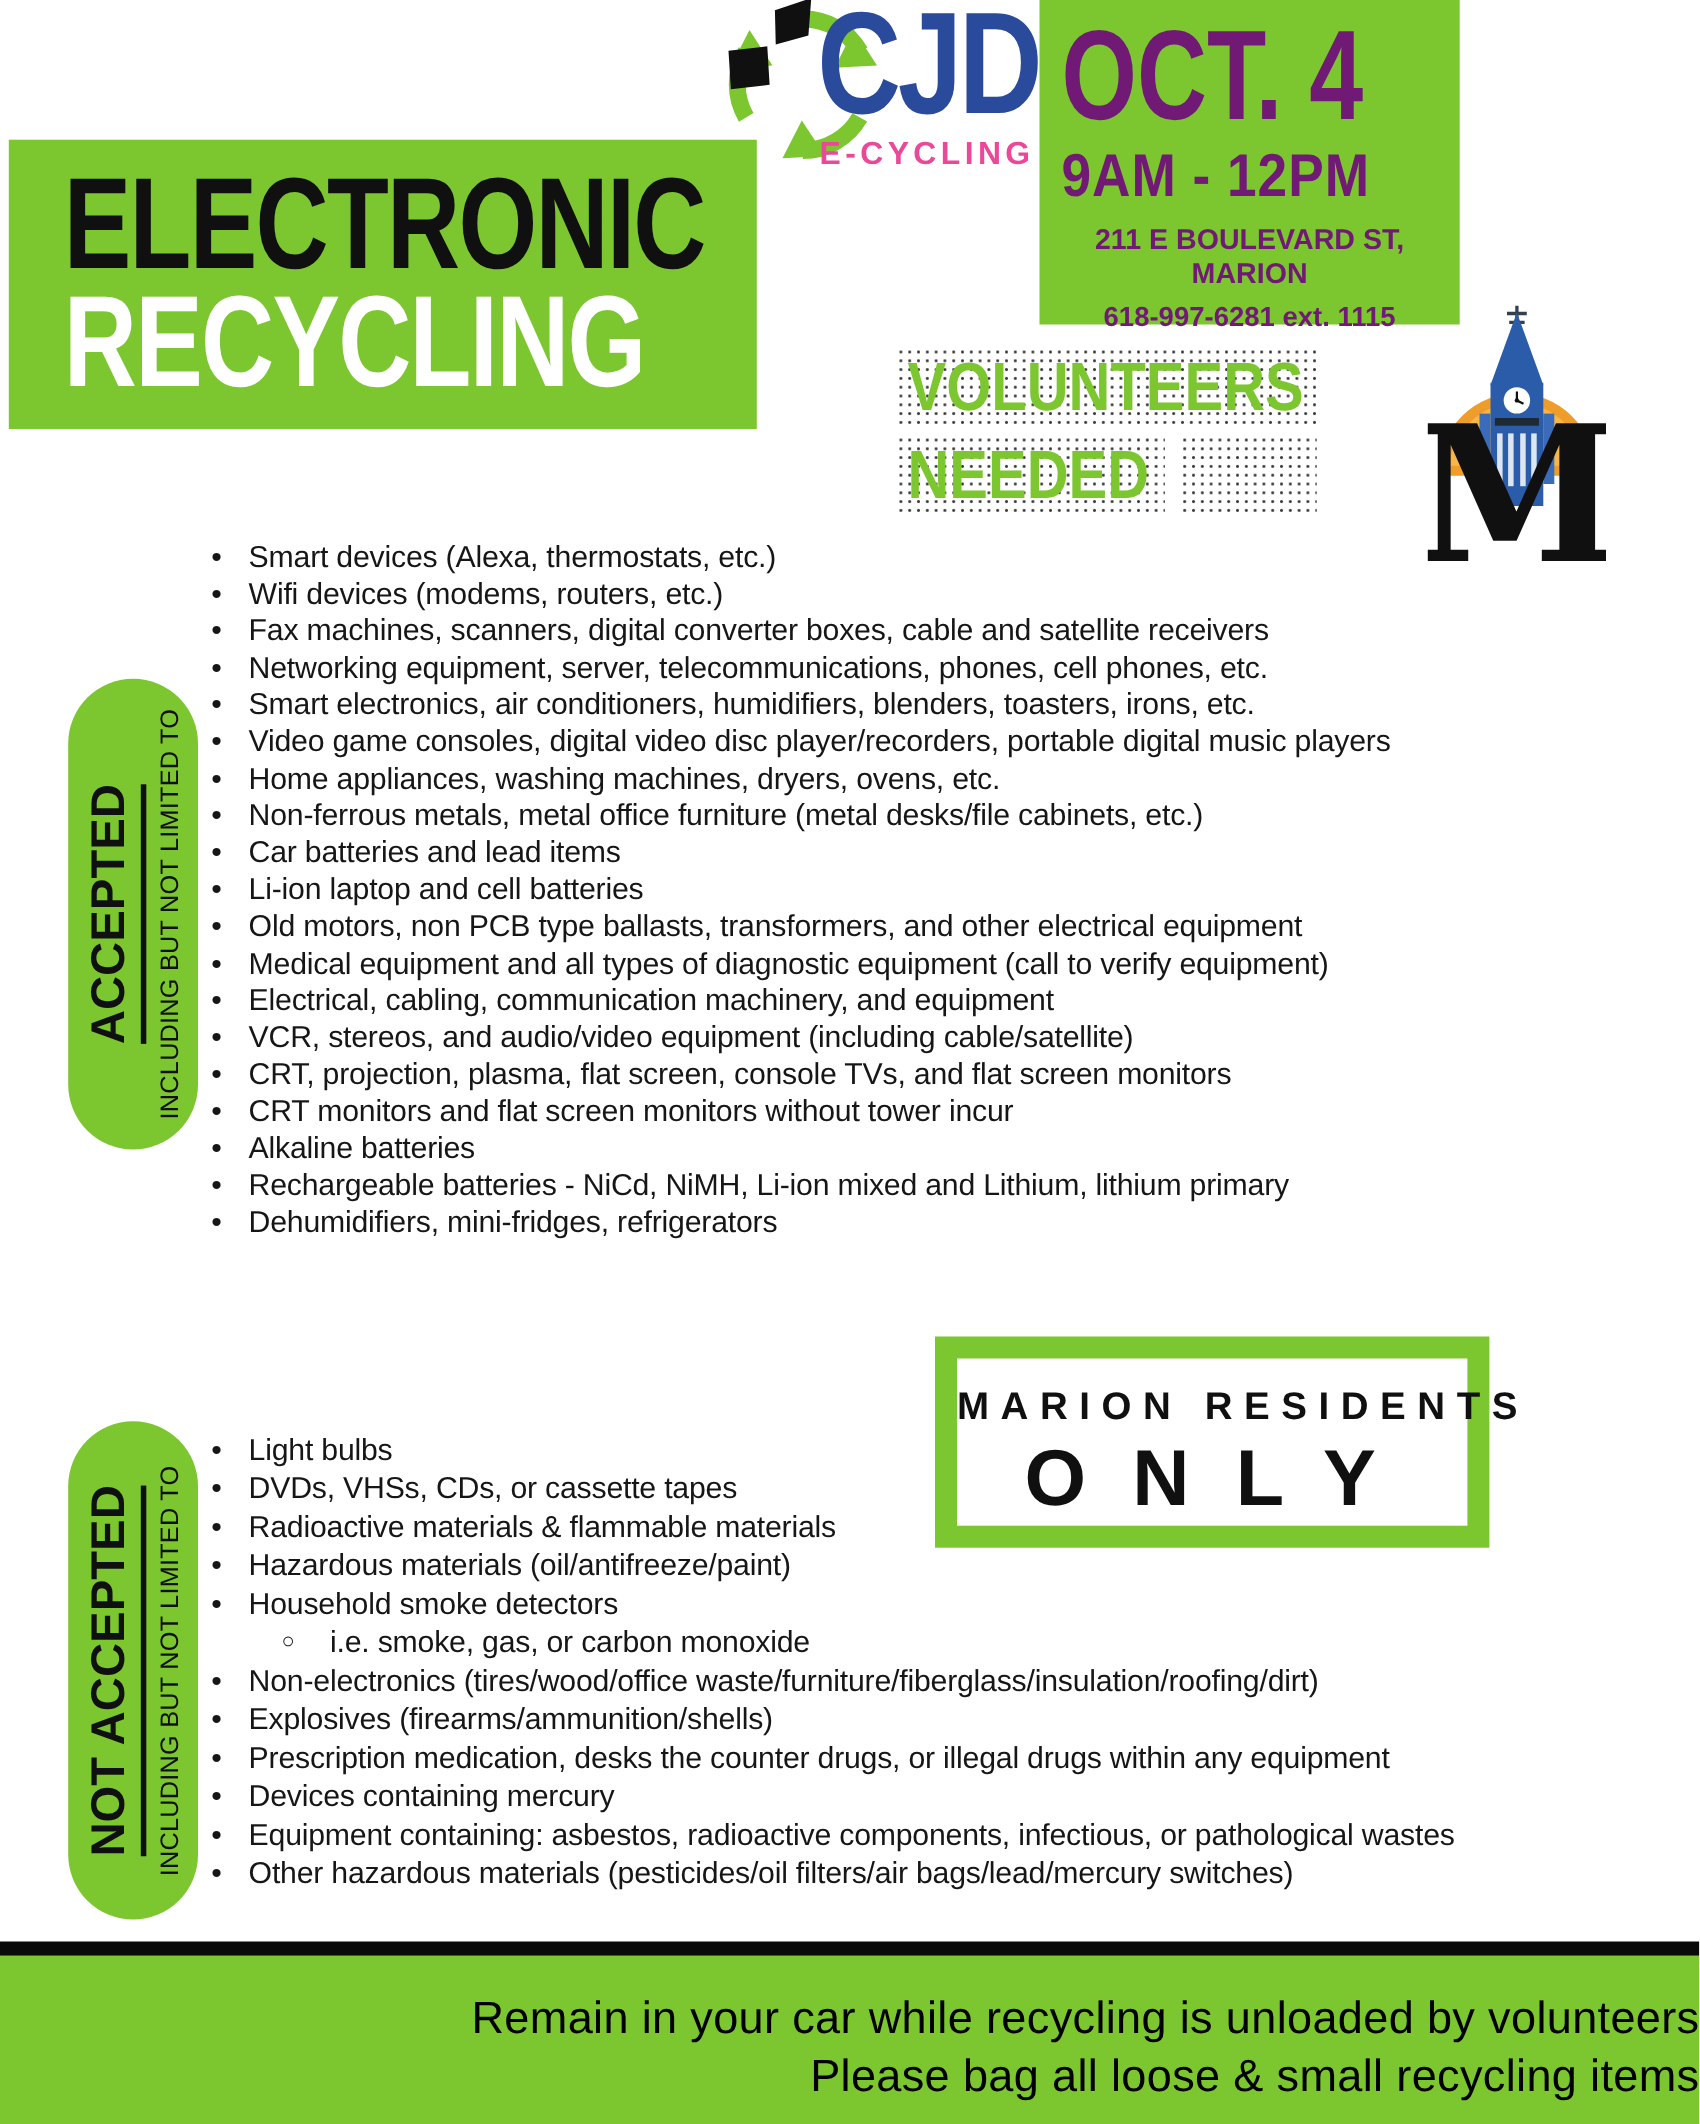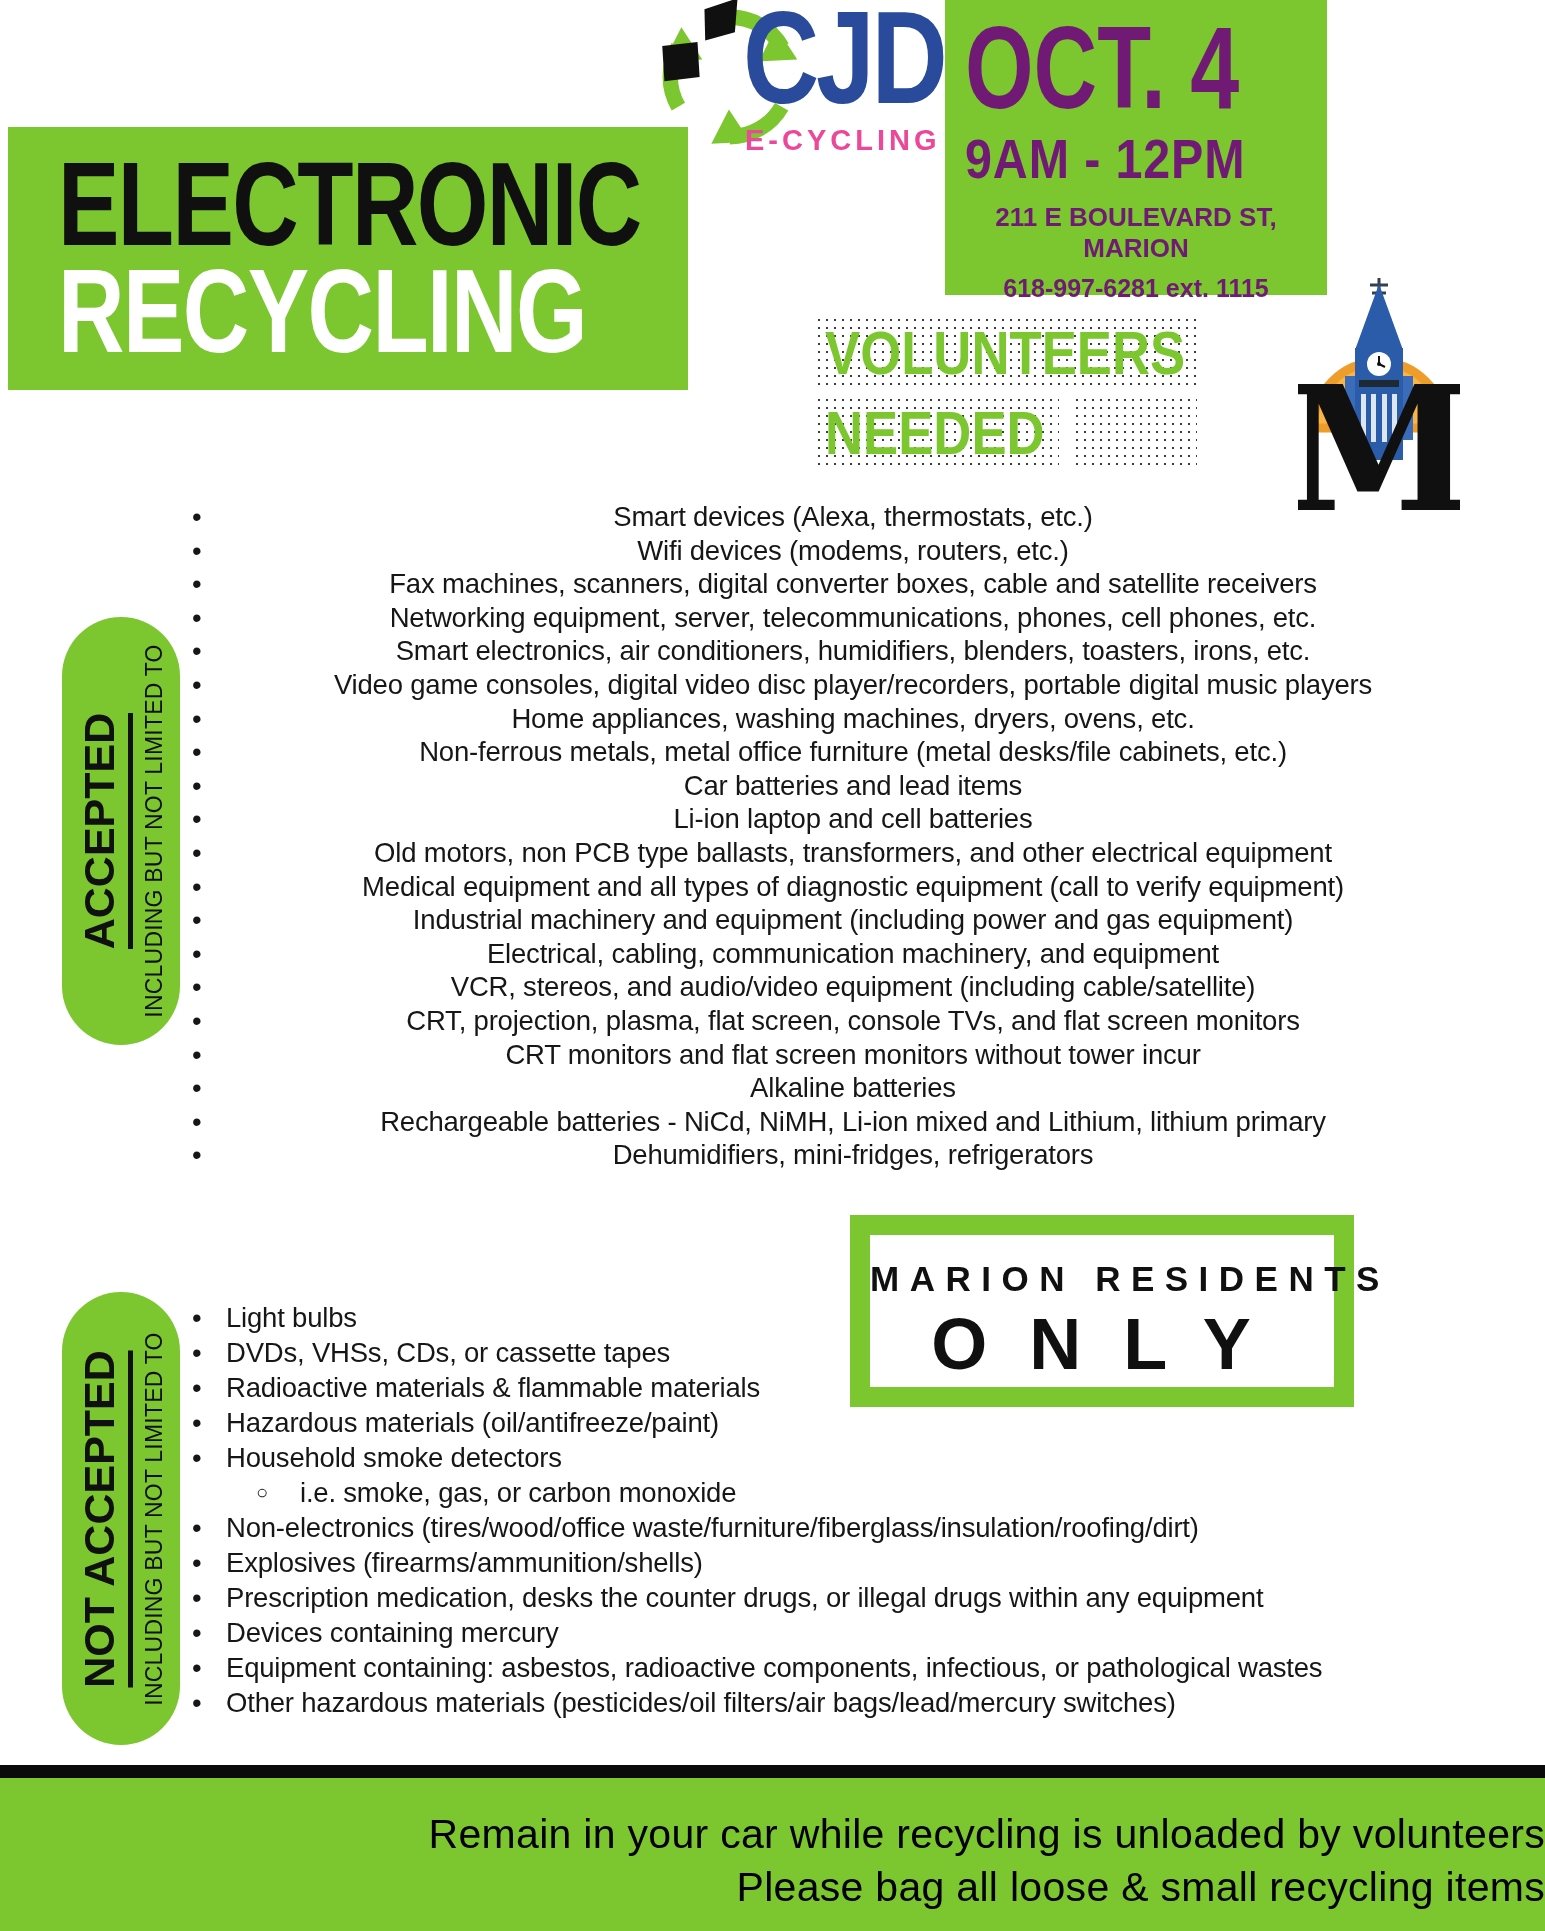--- a/index.html
+++ b/index.html
@@ -43,21 +43,21 @@
   .vol-row{display:flex;gap:14px;margin-top:8px;}
   .vol-row .b1{width:244px;}
   .vol-row .b2{width:124px;height:72px;}
 
   .m-logo{position:absolute;left:1298px;top:276px;}
 
   
   .list{position:absolute;left:190px;margin:0;padding:0;list-style:none;width:1290px;}
   .list li{position:relative;padding-left:36px;letter-spacing:-0.2px;color:#161616;}
   .list li::before{content:"\2022";position:absolute;left:2px;top:0;}
-  .accepted-list{top:500px;text-align:center;}
+  .accepted-list{top:489px;}
   .accepted-list li{font-size:27.5px;line-height:33.6px;}
   .na-list{top:1300px;}
   .na-list li{font-size:27.5px;line-height:35px;}
   .list li.sub{padding-left:110px;}
   .list li.sub::before{content:"\25CB";left:66px;font-size:20px;}
 
   
   .pill{position:absolute;left:62px;width:118px;background:var(--green);border-radius:60px;}
   .pill-accepted{top:617px;height:428px;}
   .pill-na{top:1292px;height:453px;}
@@ -169,21 +169,20 @@
       <li>Fax machines, scanners, digital converter boxes, cable and satellite receivers</li>
       <li>Networking equipment, server, telecommunications, phones, cell phones, etc.</li>
       <li>Smart electronics, air conditioners, humidifiers, blenders, toasters, irons, etc.</li>
       <li>Video game consoles, digital video disc player/recorders, portable digital music players</li>
       <li>Home appliances, washing machines, dryers, ovens, etc.</li>
       <li>Non-ferrous metals, metal office furniture (metal desks/file cabinets, etc.)</li>
       <li>Car batteries and lead items</li>
       <li>Li-ion laptop and cell batteries</li>
       <li>Old motors, non PCB type ballasts, transformers, and other electrical equipment</li>
       <li>Medical equipment and all types of diagnostic equipment (call to verify equipment)</li>
-      <li>Industrial machinery and equipment (including power and gas equipment)</li>
       <li>Electrical, cabling, communication machinery, and equipment</li>
       <li>VCR, stereos, and audio/video equipment (including cable/satellite)</li>
       <li>CRT, projection, plasma, flat screen, console TVs, and flat screen monitors</li>
       <li>CRT monitors and flat screen monitors without tower incur</li>
       <li>Alkaline batteries</li>
       <li>Rechargeable batteries - NiCd, NiMH, Li-ion mixed and Lithium, lithium primary</li>
       <li>Dehumidifiers, mini-fridges, refrigerators</li>
     </ul>
 
   <div class="pill pill-na">

